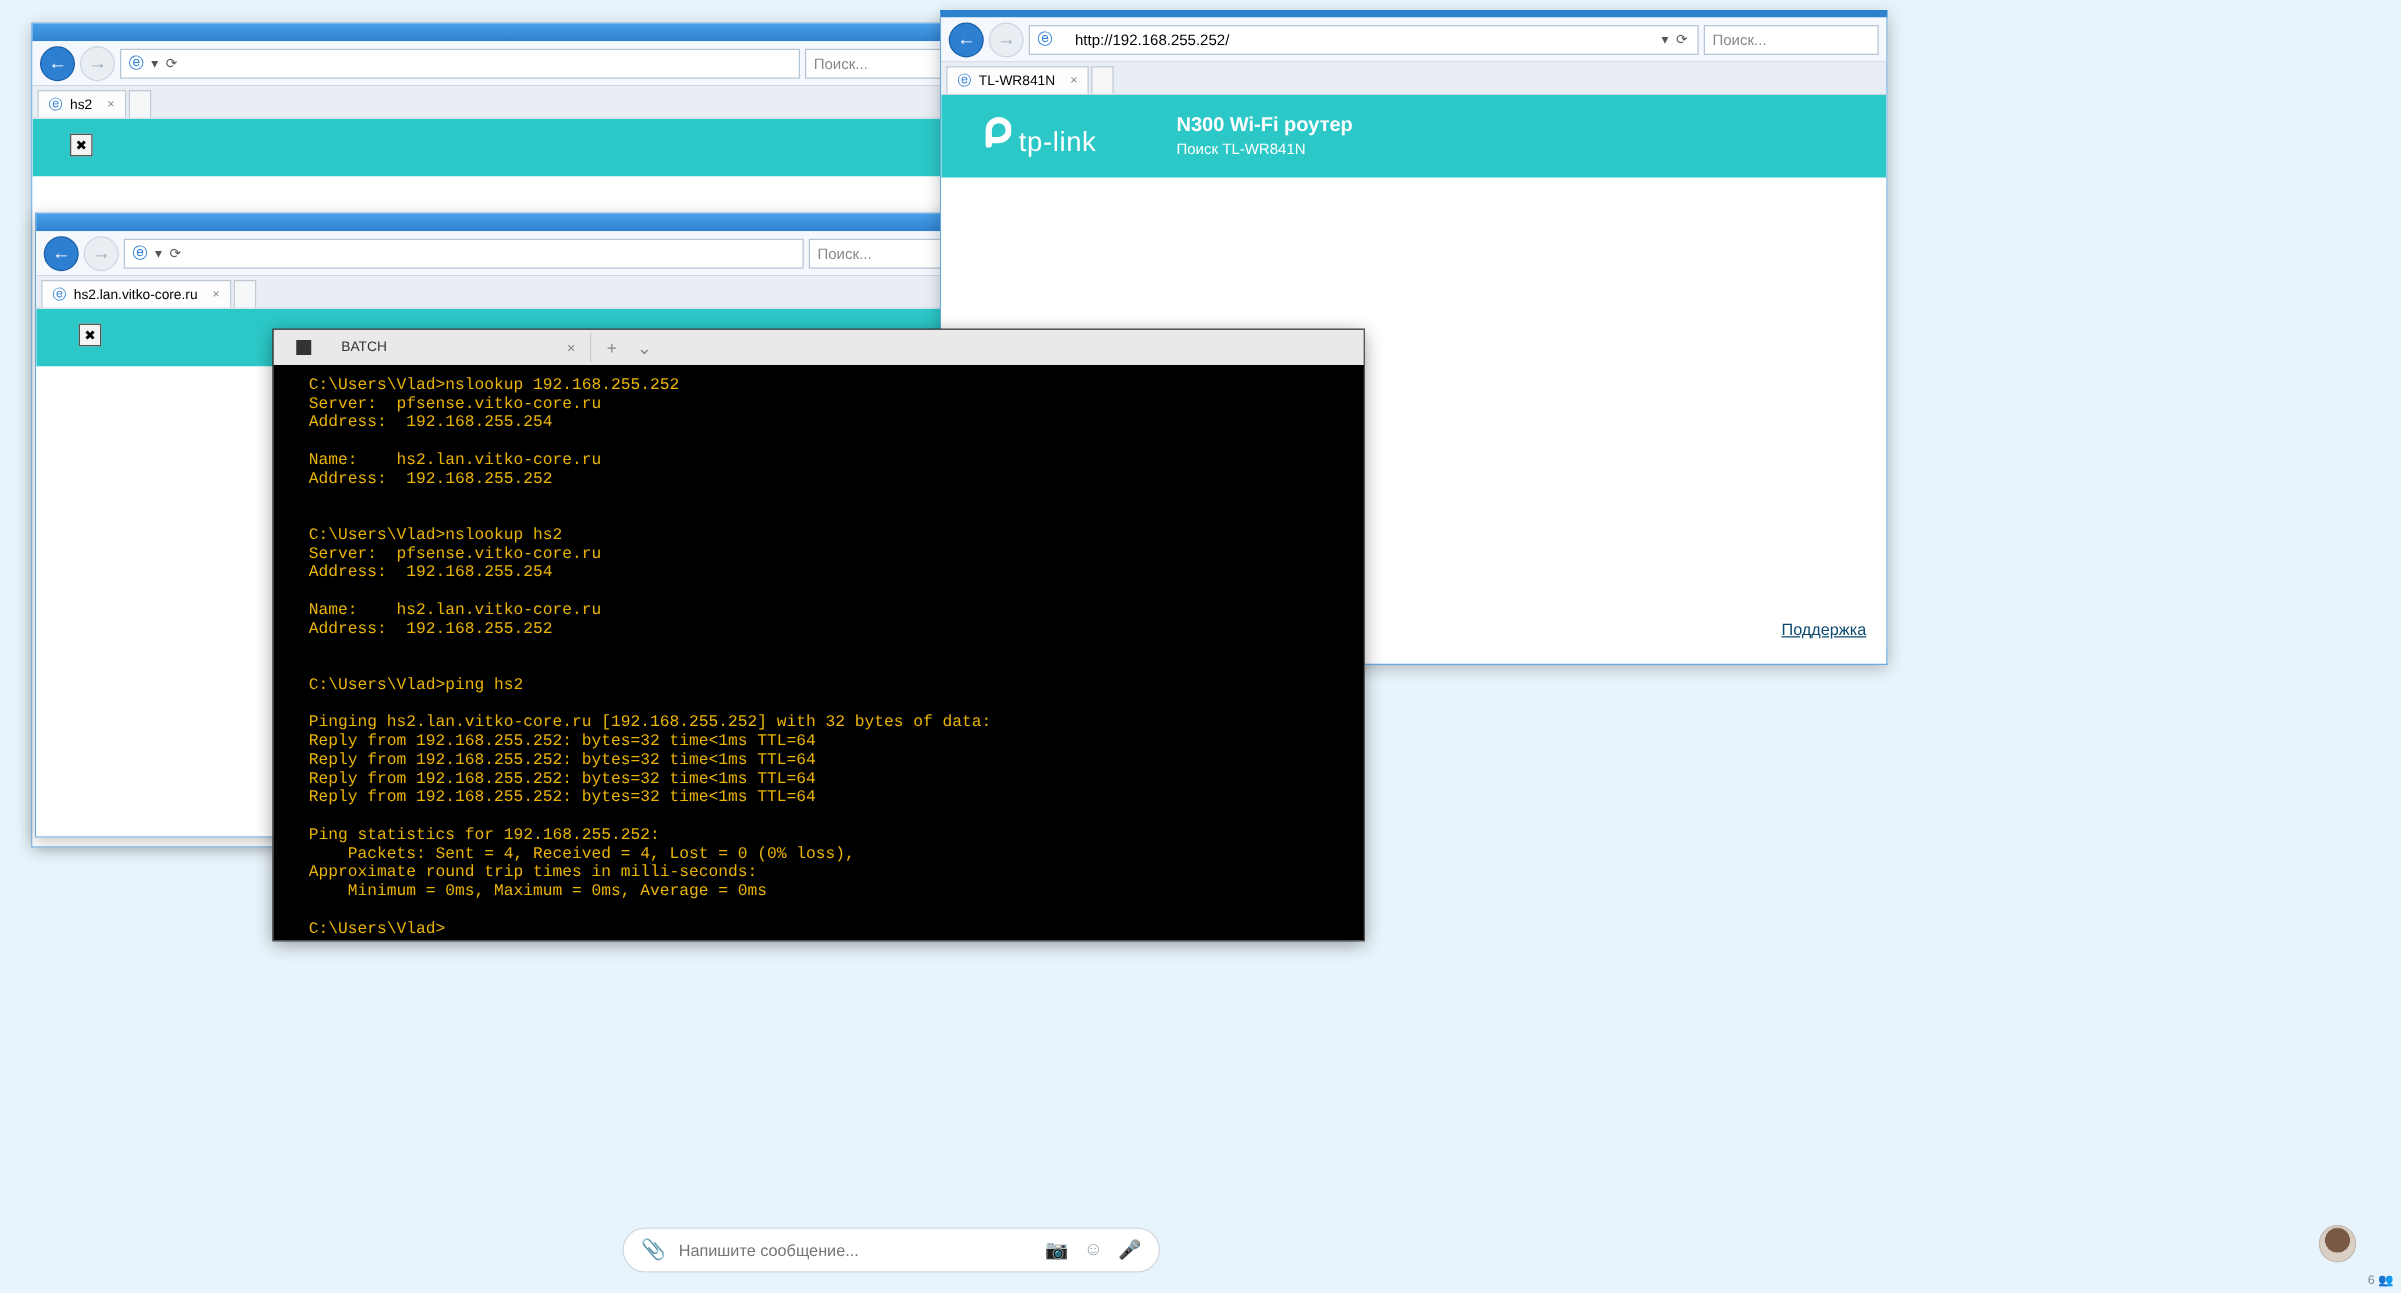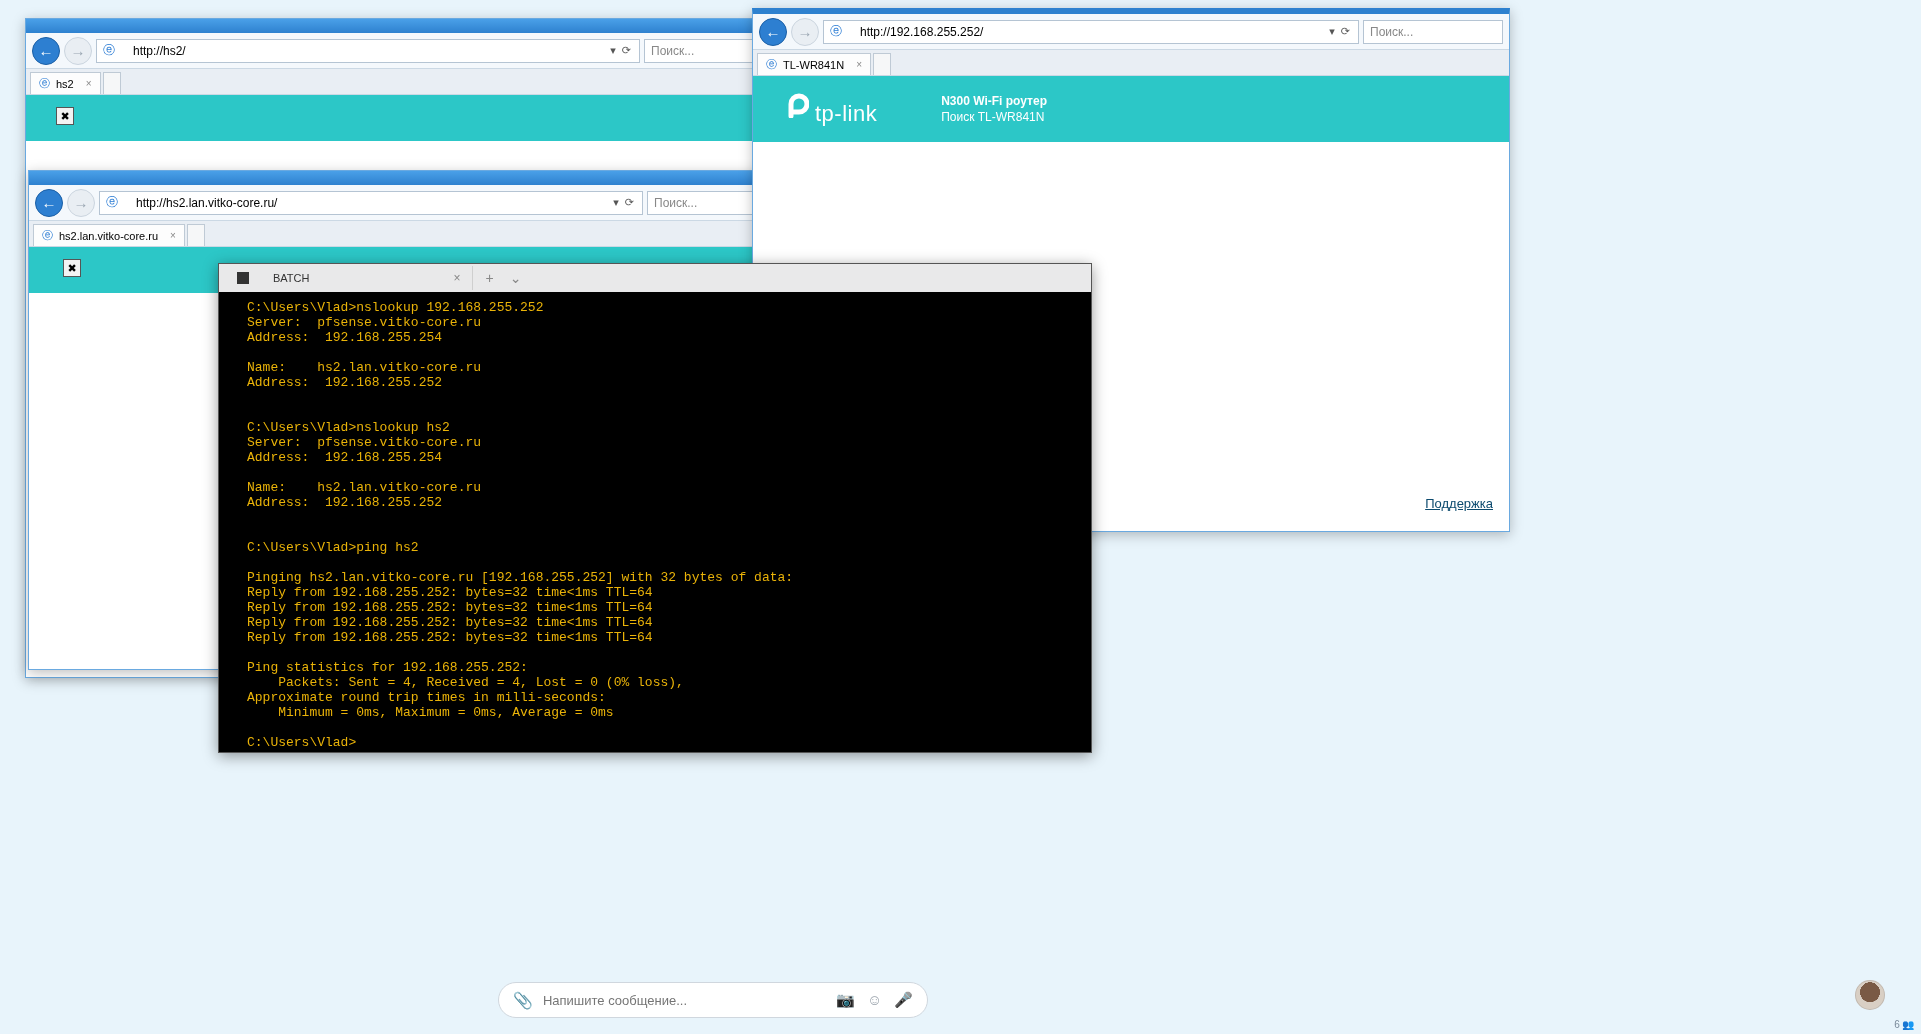--- a/index.html
+++ b/index.html
@@ -38,21 +38,21 @@
 #w2 .teal-bar .broken { position: absolute; left: 34px; top: 12px; width: 18px; height: 18px; border: 1px solid #555; background: #f3f3f3; font-size: 11px; display: flex; align-items: center; justify-content: center; }
 
 
 #w3 { left: 752px; top: 8px; width: 758px; height: 524px; z-index: 40; border-top: 6px solid #2e81cf; }
 #w3 .ie-content { height: calc(100% - 74px); background: #fff; display: flex; flex-direction: column; }
 .tpl-header { height: 66px; background: #2cc7c7; display: flex; align-items: center; padding: 0 28px; gap: 24px; }
 .tpl-logo { display: flex; align-items: flex-end; gap: 6px; }
 .tpl-logo .mark { font-size: 26px; color: #fff; font-weight: bold; transform: translateY(-2px); }
 .tpl-logo .txt { font-size: 22px; color: #fff; letter-spacing: 0.5px; }
 .tpl-title { color: #fff; margin-left: 40px;}
-.tpl-title .t1 { font-size: 12px; font-weight: 600; }
+.tpl-title .t1 { font-size: 16px; font-weight: 600; }
 .tpl-title .t2 { font-size: 12px; margin-top: 2px; }
 .tpl-body { flex: 1; position: relative; }
 .login-box { position: absolute; left: 50%; top: 150px; transform: translateX(-50%); width: 200px; }
 .login-field { height: 30px; border: 1px solid #c7d0d8; display: flex; align-items: center; padding: 0 8px; gap: 8px; background: #fff; }
 .login-field .key { color: #4ec9db; font-size: 14px; }
 .login-field input { border: none; outline: none; flex: 1; font-size: 13px; height: 26px; }
 .login-btn { margin-top: 18px; height: 28px; background: #4ec9db; color: #fff; font-size: 14px; display: flex; align-items: center; justify-content: center; cursor: pointer; }
 .support-link { position: absolute; right: 16px; bottom: 8px; font-size: 13px; color: #0c4a6e; text-decoration: underline; cursor: pointer; }
 
 
@@ -76,21 +76,20 @@
 </head>
 <body>
 
 <div id="w1" class="ie-window">
   <div class="ie-title"></div>
   <div class="ie-nav">
     <div class="nav-btn nav-back">←</div>
     <div class="nav-btn nav-fwd">→</div>
     <div class="addr-wrap">
       <span class="ie-icon">ⓔ</span>
-      <input class="addr-input" value="http://hs2/" style="">
       <span class="addr-ctl">
           <span>▾</span>
           <span>⟳</span>
         </span>
     </div>
     <div class="search-wrap">
         <span>Поиск...</span>
       </div>
   </div>
   <div class="ie-tabs">
@@ -108,21 +107,20 @@
   </div>
 </div>
 
 <div id="w2" class="ie-window">
   <div class="ie-title"></div>
   <div class="ie-nav">
     <div class="nav-btn nav-back">←</div>
     <div class="nav-btn nav-fwd">→</div>
     <div class="addr-wrap">
       <span class="ie-icon">ⓔ</span>
-      <input class="addr-input" value="http://hs2.lan.vitko-core.ru/" style="">
       <span class="addr-ctl">
           <span>▾</span>
           <span>⟳</span>
         </span>
     </div>
     <div class="search-wrap">
         <span>Поиск...</span>
       </div>
   </div>
   <div class="ie-tabs">

